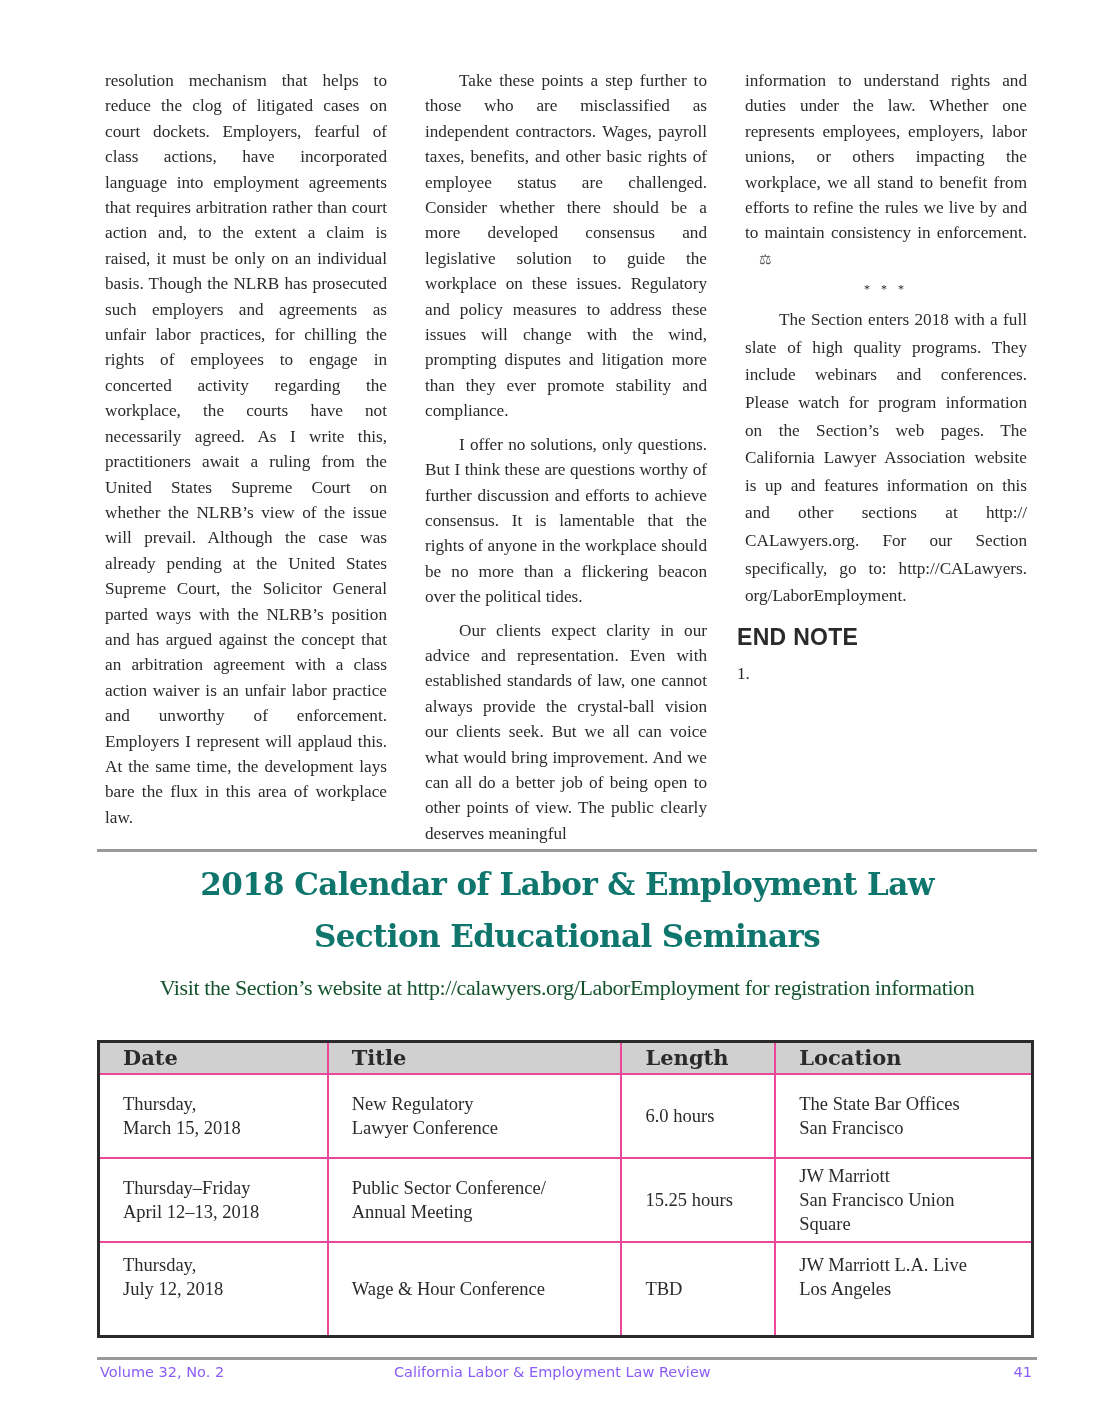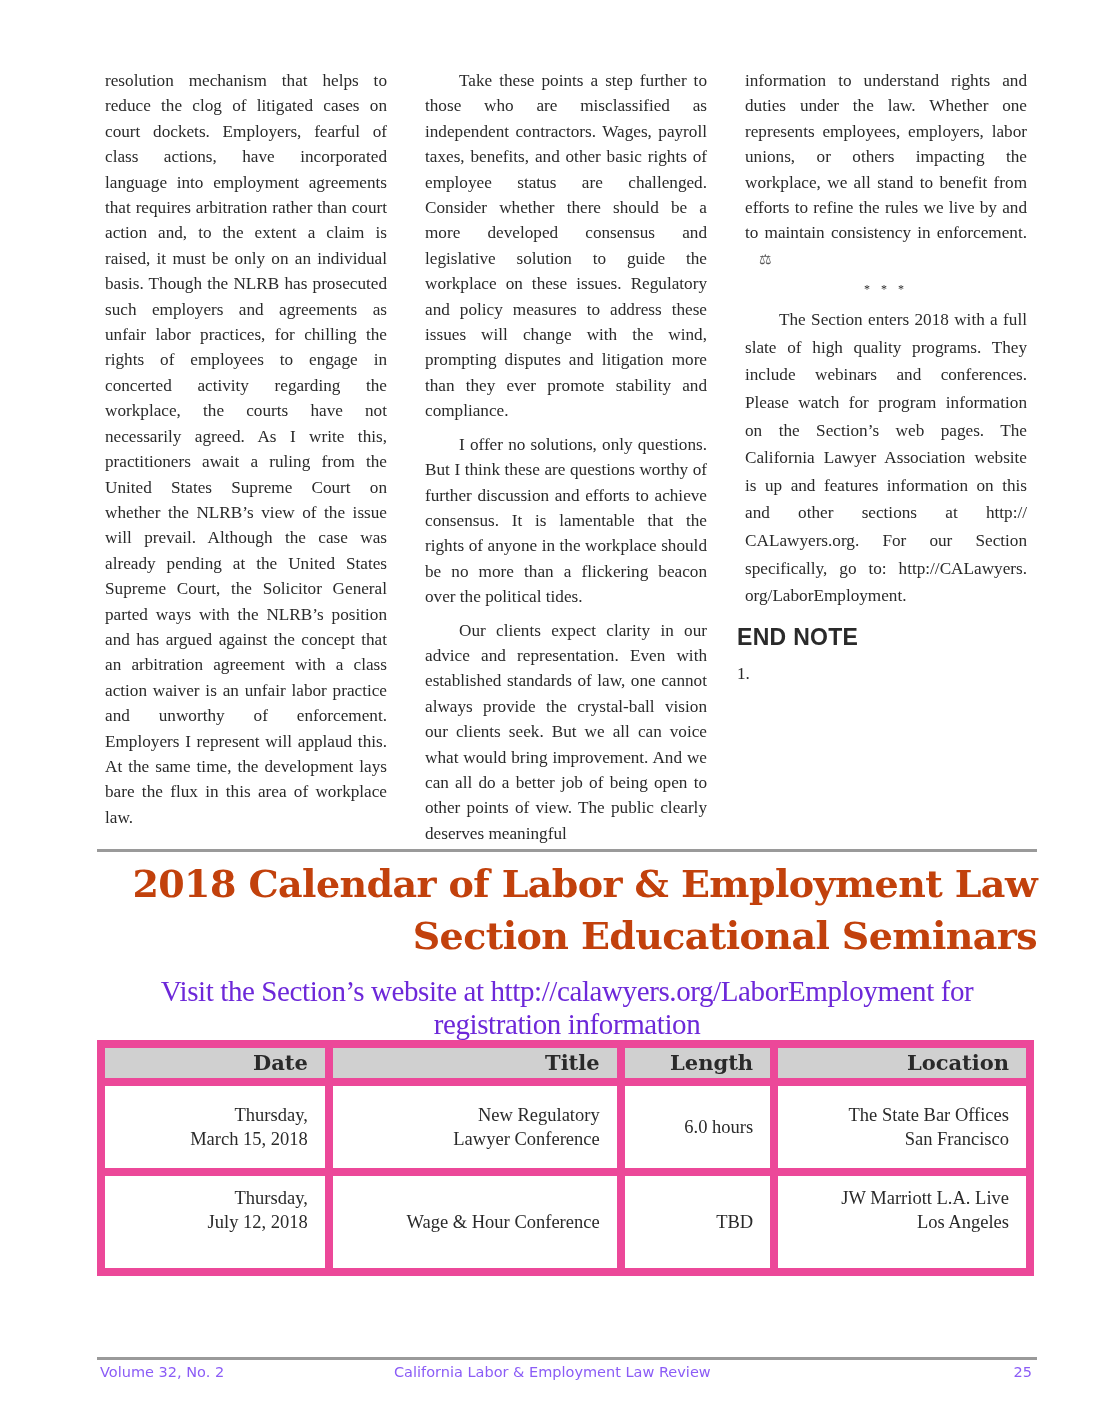--- a/index.html
+++ b/index.html
@@ -17,25 +17,25 @@
     .end-mark { display: inline-block; margin-left: 14px; font-size: 14px; color: #555; }
     .stars { text-align: center; font-size: 12px; letter-spacing: 4px; margin: 0 0 8px 0; line-height: 18px; }
     .section-para { line-height: 27.6px; }
     .endnote-head { font-family: "Liberation Sans", "DejaVu Sans", sans-serif; font-weight: bold; font-size: 23px; margin: 14px 0 10px 0; line-height: 26px; letter-spacing: 0.3px; }
     .endnote { display: flex; line-height: 27.6px; }
     .endnote .num { width: 32px; flex: none; }
     .endnote .txt { flex: 1; text-align: justify; }
 
     .rule-top { position: absolute; top: 849px; left: 97px; width: 940px; height: 3px; background: #9a9a9a; }
 
-    .cal-title { position: absolute; top: 858px; left: 97px; width: 940px; text-align: right; font-family: "DejaVu Serif", "Liberation Serif", serif; font-weight: bold; font-size: 38px; line-height: 52px; color: #c2410c; letter-spacing: -0.6px; }
-    .cal-sub { position: absolute; top: 975px; left: 97px; width: 940px; text-align: center; font-family: "Liberation Serif", serif; font-size: 29px; color: #6d28d9; letter-spacing: -0.4px; }
+    .cal-title { position: absolute; top: 858px; left: 97px; width: 940px; text-align: center; font-family: "DejaVu Serif", "Liberation Serif", serif; font-weight: bold; font-size: 31px; line-height: 52px; color: #0f766e; letter-spacing: -0.6px; }
+    .cal-sub { position: absolute; top: 975px; left: 97px; width: 940px; text-align: center; font-family: "Liberation Serif", serif; font-size: 22px; color: #14532d; letter-spacing: -0.4px; }
 
     table.cal { position: absolute; top: 1040px; left: 97px; width: 937px; border-collapse: collapse; border: 3px solid #2a2a2a; }
-    table.cal th, table.cal td { border: 8px solid #ec4899; text-align: right; vertical-align: middle; padding: 0 17px; }
+    table.cal th, table.cal td { border: 2px solid #ec4899; text-align: left; vertical-align: middle; padding: 0 23px; }
     table.cal th { background: #d0d0d0; height: 30px; font-family: "DejaVu Serif", "Liberation Serif", serif; font-weight: bold; font-size: 21px; line-height: 30px; }
     table.cal td { background: #ffffff; font-family: "Liberation Serif", serif; font-size: 18.5px; line-height: 24px; height: 82px; }
     table.cal tr.last td { height: 82px; }
     .cell-line { display: block; }
     .top-align { vertical-align: top !important; padding-top: 10px !important; }
 
     .rule-bottom { position: absolute; top: 1357px; left: 97px; width: 940px; height: 3px; background: #9a9a9a; }
     .footer { position: absolute; top: 1364px; left: 97px; width: 940px; height: 22px; font-family: "DejaVu Sans", "Liberation Sans", sans-serif; font-size: 14.5px; color: #8b5cf6; }
     .footer .vol { position: absolute; left: 3px; top: 0; }
     .footer .pub { position: absolute; left: 297px; top: 0; }
@@ -99,20 +99,35 @@
       <td>
         <span class="cell-line">New Regulatory</span>
         <span class="cell-line">Lawyer Conference</span>
       </td>
       <td>6.0 hours</td>
       <td>
         <span class="cell-line">The State Bar Offices</span>
         <span class="cell-line">San Francisco</span>
       </td>
     </tr>
+    <tr>
+      <td>
+        <span class="cell-line">Thursday–Friday</span>
+        <span class="cell-line">April 12–13, 2018</span>
+      </td>
+      <td>
+        <span class="cell-line">Public Sector Conference/</span>
+        <span class="cell-line">Annual Meeting</span>
+      </td>
+      <td>15.25 hours</td>
+      <td>
+        <span class="cell-line">JW Marriott</span>
+        <span class="cell-line">San Francisco Union Square</span>
+      </td>
+    </tr>
     <tr class="last">
       <td class="top-align">
         <span class="cell-line">Thursday,</span>
         <span class="cell-line">July 12, 2018</span>
       </td>
       <td>
         <span class="cell-line">Wage &amp; Hour Conference</span>
       </td>
       <td>TBD</td>
       <td class="top-align">
@@ -120,14 +135,14 @@
         <span class="cell-line">Los Angeles</span>
       </td>
     </tr>
   </tbody>
 </table>
 
 <div class="rule-bottom"></div>
 <div class="footer">
   <span class="vol">Volume 32, No. 2</span>
   <span class="pub">California Labor &amp; Employment Law Review</span>
-  <span class="page">25</span>
+  <span class="page">41</span>
 </div>
 
 </body></html>

